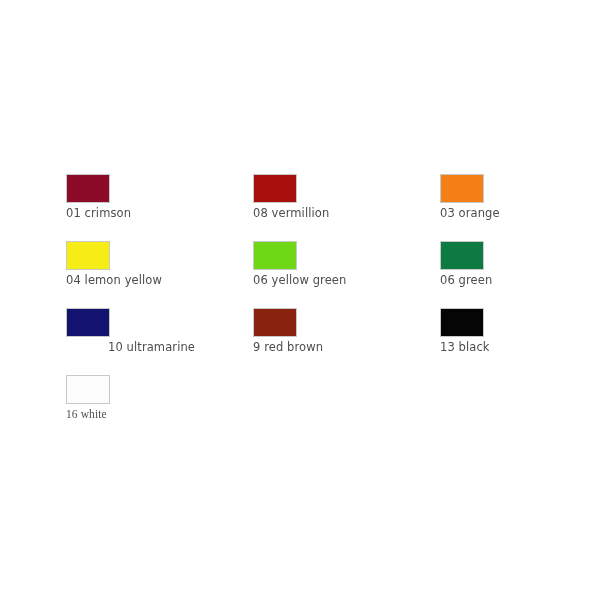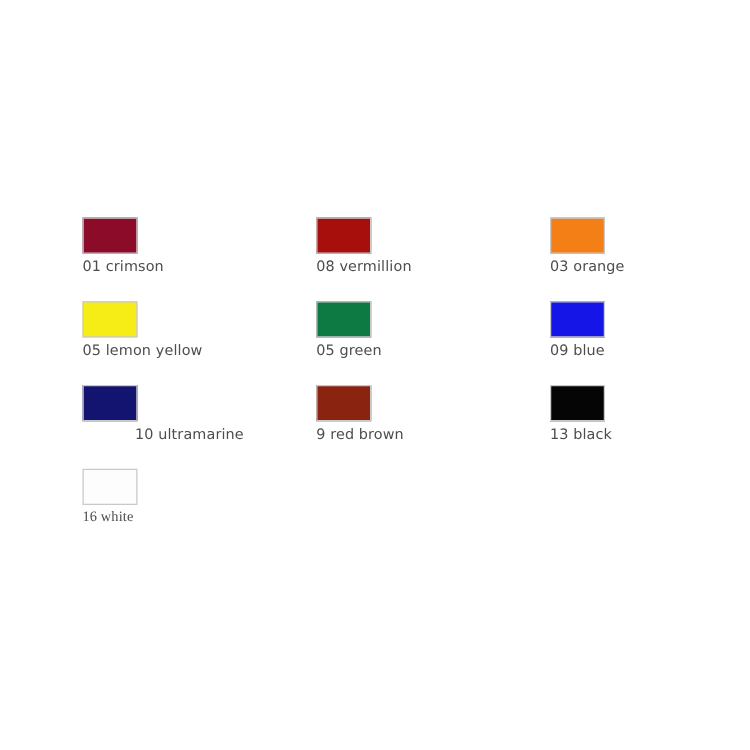--- a/index.html
+++ b/index.html
@@ -65,33 +65,33 @@
       <div class="swatch-label" style="color: rgb(77, 77, 77);">08 vermillion</div>
     </div>
 
     <div class="swatch-cell">
       <div class="swatch-chip" style="background-color: rgb(245, 127, 23); border-color: rgb(201, 201, 201);"></div>
       <div class="swatch-label" style="color: rgb(77, 77, 77);">03 orange</div>
     </div>
 
     <div class="swatch-cell">
       <div class="swatch-chip" style="background-color: rgb(247, 237, 22); border-color: rgb(201, 201, 201);"></div>
-      <div class="swatch-label" style="color: rgb(77, 77, 77);">05 lemon yellow</div>
+      <div class="swatch-label" style="color: rgb(77, 77, 77);">04 lemon yellow</div>
     </div>
 
+    <div class="swatch-cell">
+      <div class="swatch-chip" style="background-color: rgb(110, 216, 23); border-color: rgb(201, 201, 201);"></div>
+      <div class="swatch-label" style="color: rgb(77, 77, 77);">06 yellow green</div>
+    </div>
 
     <div class="swatch-cell">
       <div class="swatch-chip" style="background-color: rgb(13, 122, 68); border-color: rgb(201, 201, 201);"></div>
-      <div class="swatch-label" style="color: rgb(77, 77, 77);">05 green</div>
+      <div class="swatch-label" style="color: rgb(77, 77, 77);">06 green</div>
     </div>
 
-    <div class="swatch-cell">
-      <div class="swatch-chip" style="background-color: rgb(21, 21, 232); border-color: rgb(201, 201, 201);"></div>
-      <div class="swatch-label" style="color: rgb(77, 77, 77);">09 blue</div>
-    </div>
 
     <div class="swatch-cell">
       <div class="swatch-chip" style="background-color: rgb(19, 19, 112); border-color: rgb(201, 201, 201);"></div>
       <div class="swatch-label" style="color: rgb(77, 77, 77); margin-left: 42px;">10 ultramarine</div>
     </div>
 
 
     <div class="swatch-cell">
       <div class="swatch-chip" style="background-color: rgb(138, 36, 16); border-color: rgb(201, 201, 201);"></div>
       <div class="swatch-label" style="color: rgb(77, 77, 77);">9 red brown</div>

